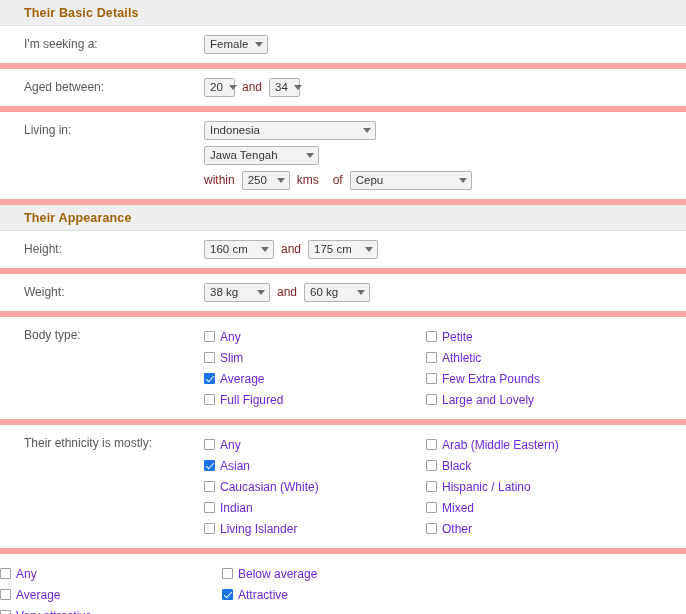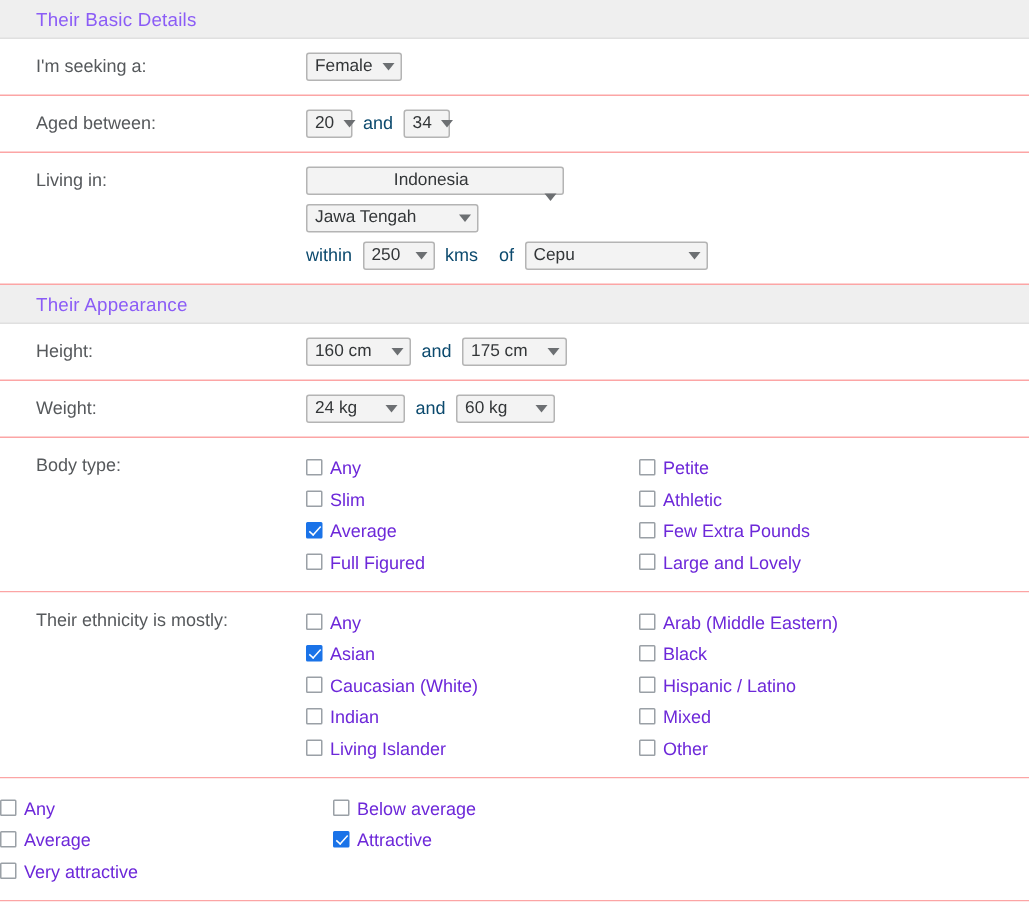--- a/index.html
+++ b/index.html
@@ -26,30 +26,30 @@
   .section-header {
     background: #efefef;
     border-bottom: 1px solid #e0e0e0;
     height: 26px;
     display: flex;
     align-items: center;
     padding-left: 24px;
   }
   .section-header-title {
     font-size: 12.5px;
-    font-weight: normal;
-    color: #8b5cf6;
+    font-weight: bold;
+    color: #a16207;
     letter-spacing: 0.15px;
   }
 
   
   .row {
     display: flex;
     align-items: flex-start;
-    border-bottom: 1px solid #fca5a5;
+    border-bottom: 6px solid #fca5a5;
     padding: 9px 0 9px 0;
     min-height: 32px;
     background: #fff;
   }
   .row-label {
     width: 204px;
     flex: 0 0 204px;
     padding-left: 24px;
     padding-top: 2px;
     color: #56595c;
@@ -88,30 +88,30 @@
     width: 0;
     height: 0;
     border-left: 4px solid transparent;
     border-right: 4px solid transparent;
     border-top: 5px solid #6c6f72;
     margin-left: auto;
     flex: 0 0 auto;
   }
   .sel-gender { width: 64px; }
   .sel-age    { width: 31px; align-items: center; }
-  .sel-country{ width: 172px; flex-direction: column; }
+  .sel-country{ width: 172px; }
   .sel-region { width: 115px; }
   .sel-kms    { width: 48px; }
   .sel-city   { width: 122px; }
   .sel-height { width: 70px; }
   .sel-weight { width: 66px; }
 
   .inline-word {
     font-size: 12px;
-    color: #0c4a6e;
+    color: #7f1d1d;
     padding: 0 7px;
     line-height: 19px;
   }
   .inline-word.first { padding-left: 0; }
 
   .stack-line {
     display: flex;
     align-items: center;
     width: 100%;
     margin-bottom: 6px;
@@ -242,21 +242,21 @@
         <span class="select sel-height">
           <span class="sel-text">175 cm</span>
           <span class="caret"></span>
         </span>
       </div>
     </div>
     <div class="row">
       <div class="row-label">Weight:</div>
       <div class="row-field">
         <span class="select sel-weight">
-          <span class="sel-text">24 kg</span>
+          <span class="sel-text">38 kg</span>
           <span class="caret"></span>
         </span>
         <span class="inline-word">and</span>
         <span class="select sel-weight">
           <span class="sel-text">60 kg</span>
           <span class="caret"></span>
         </span>
       </div>
     </div>
     <div class="row">

